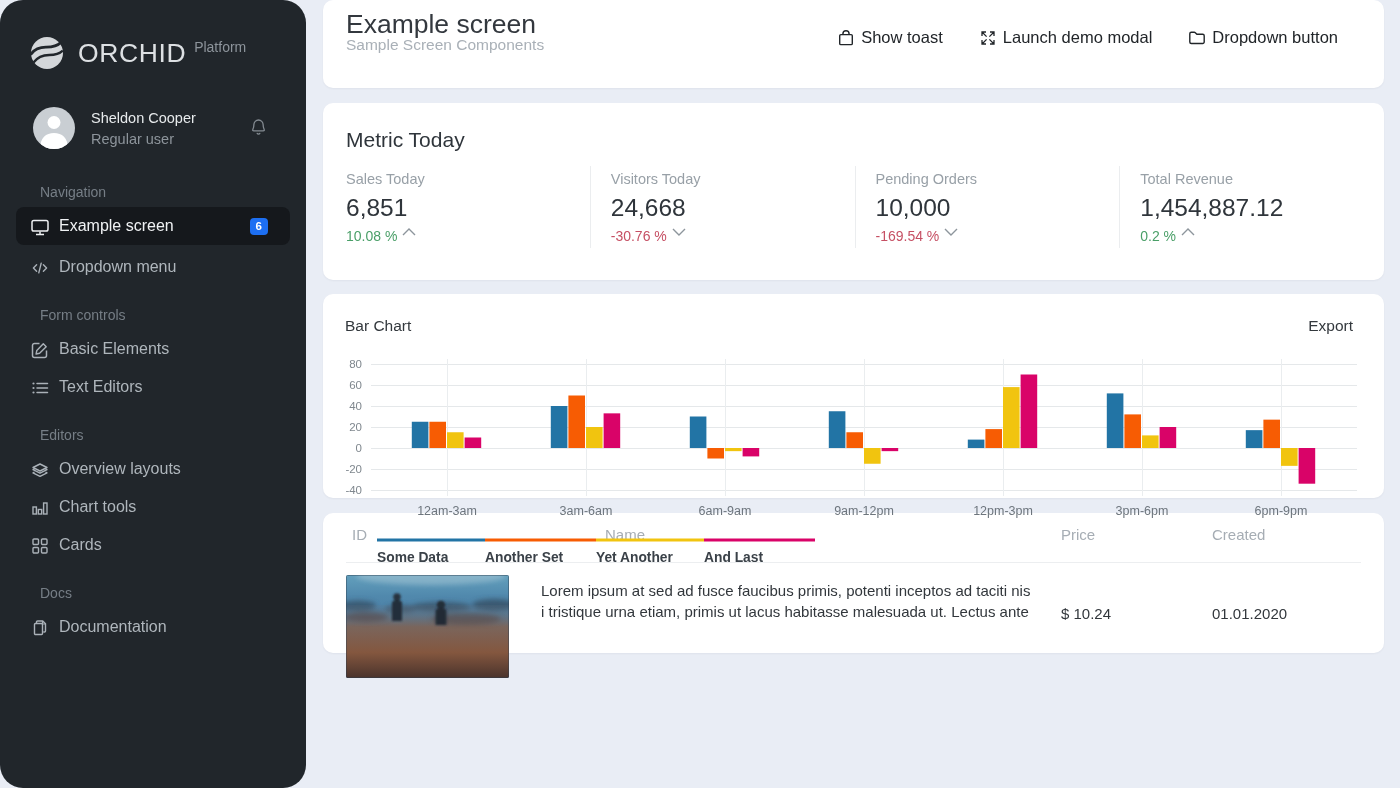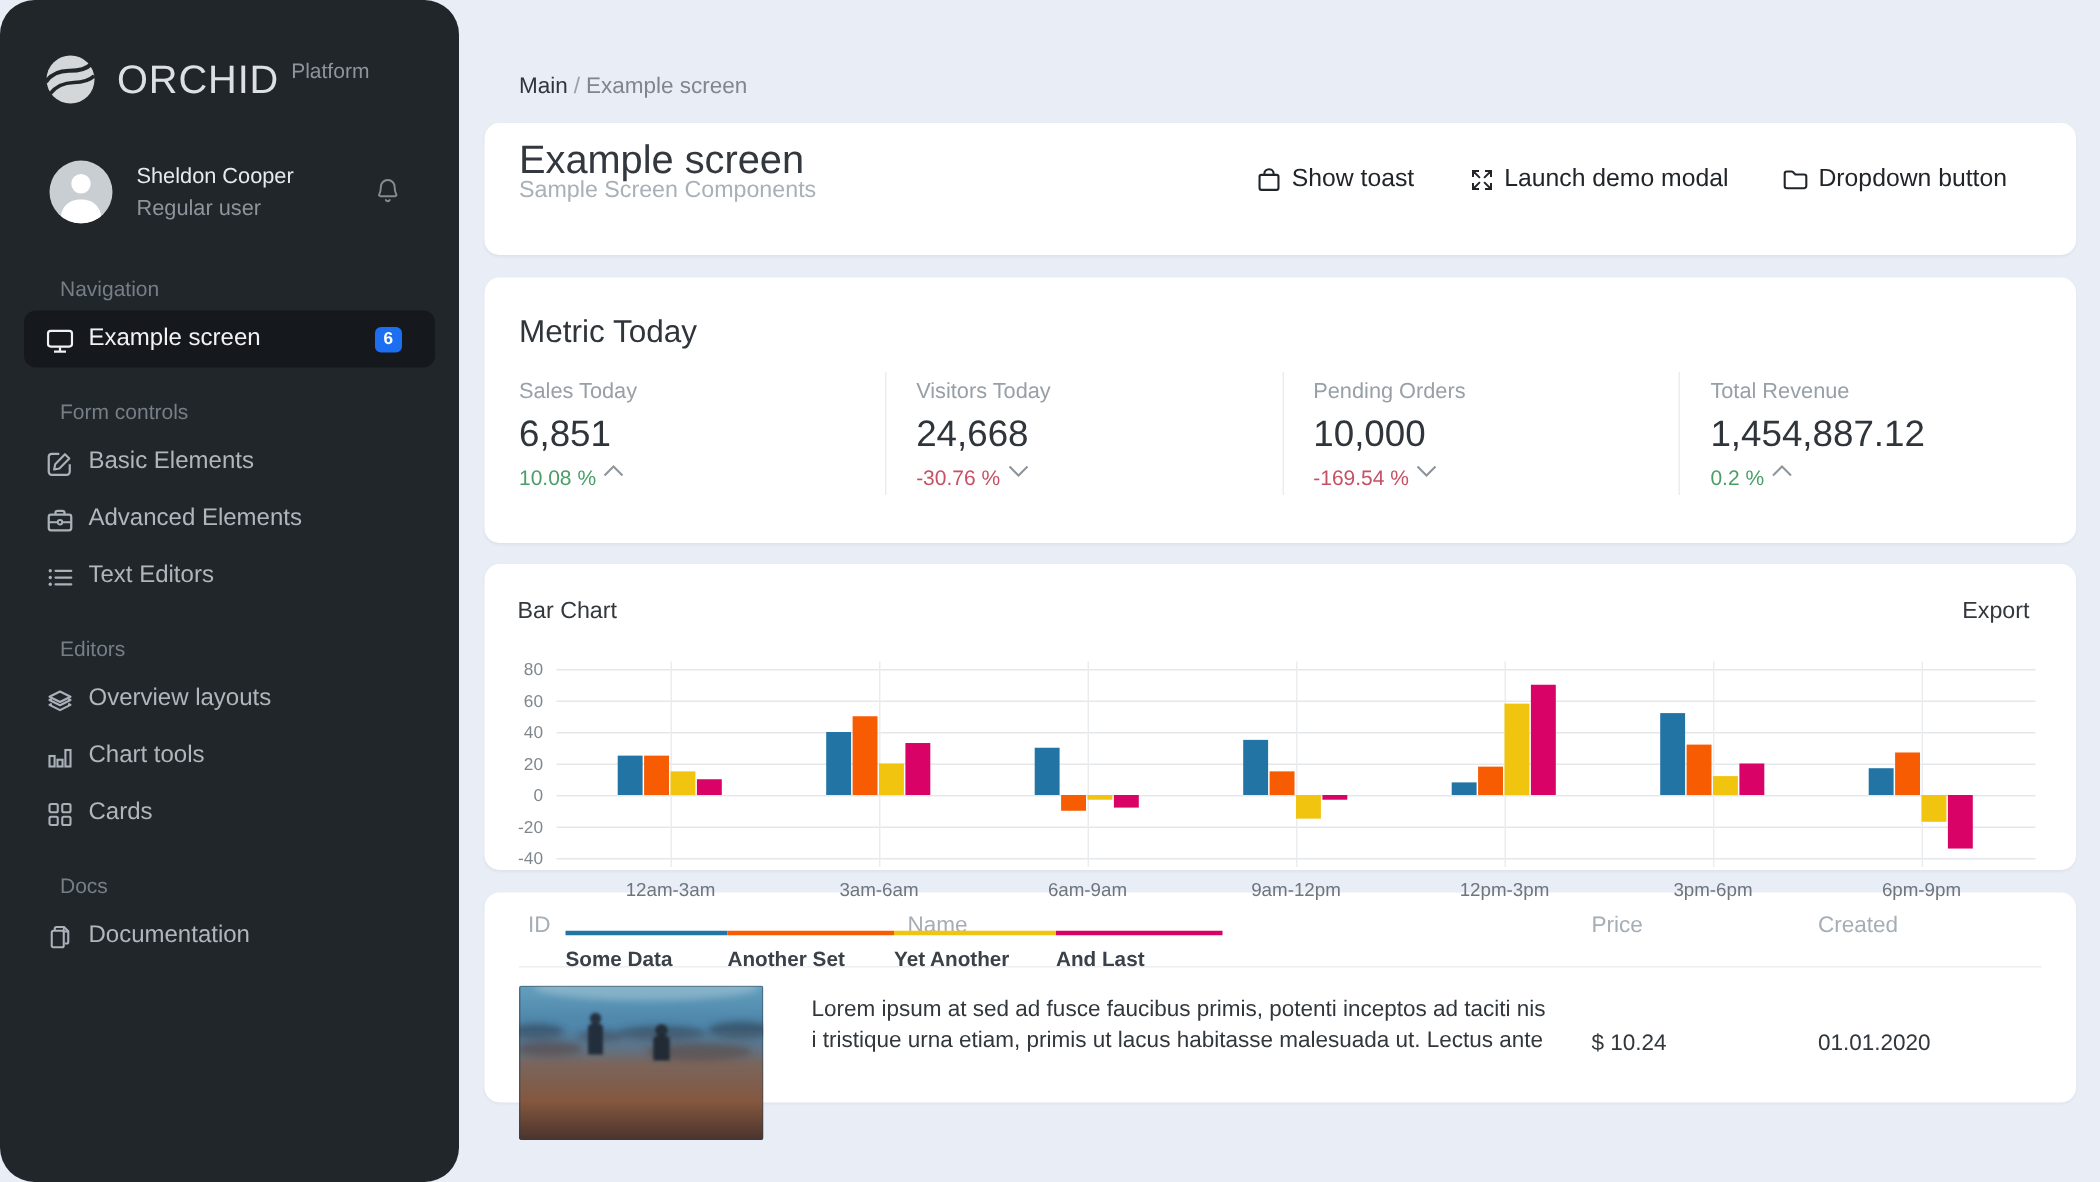--- a/index.html
+++ b/index.html
@@ -96,37 +96,34 @@
   </div>
   <div class="nav">
     <div class="sec">
       <div class="sec-label">Navigation</div>
       <div class="item active"><span class="ic">
             <svg width="18" height="18" viewBox="0 0 18 18" fill="none">
               <rect x="1" y="2.5" width="16" height="10.5" rx="1.8" stroke="#eef0f2" stroke-width="1.5"></rect>
               <path d="M9 13.5v2.8 M5 16.4h8" stroke="#eef0f2" stroke-width="1.5"></path>
             </svg>
           </span>Example screen<span class="badge">6</span></div>
+      <div class="item"><span class="ic">
+            <svg width="18" height="18" viewBox="0 0 18 18" fill="none">
+              <path d="M5.6 5.8 2.4 9l3.2 3.2 M12.4 5.8 15.6 9l-3.2 3.2 M10.2 4.2 7.8 13.8" stroke="#aab1b8" stroke-width="1.4" stroke-linecap="round" stroke-linejoin="round"></path>
+            </svg>
+          </span>Dropdown menu</div>
     </div>
     <div class="sec">
       <div class="sec-label">Form controls</div>
       <div class="item"><span class="ic">
             <svg width="18" height="18" viewBox="0 0 18 18" fill="none">
               <path d="M15.5 9.5v5a2 2 0 0 1-2 2h-10a2 2 0 0 1-2-2v-10a2 2 0 0 1 2-2h5" stroke="#aab1b8" stroke-width="1.5"></path>
               <path d="M12.3 2.8l2.9 2.9-6.6 6.6-3.5 .7 .7-3.5z" stroke="#aab1b8" stroke-width="1.4" stroke-linejoin="round"></path>
             </svg>
           </span>Basic Elements</div>
-      <div class="item"><span class="ic">
-            <svg width="18" height="18" viewBox="0 0 18 18" fill="none">
-              <rect x="1.5" y="5" width="15" height="10.5" rx="1.5" stroke="#aab1b8" stroke-width="1.5"></rect>
-              <path d="M6 5V3.8A1.3 1.3 0 0 1 7.3 2.5h3.4A1.3 1.3 0 0 1 12 3.8V5" stroke="#aab1b8" stroke-width="1.5"></path>
-              <path d="M1.5 10.2h6 M10.5 10.2h6" stroke="#aab1b8" stroke-width="1.4"></path>
-              <circle cx="9" cy="10.2" r="1.5" stroke="#aab1b8" stroke-width="1.3"></circle>
-            </svg>
-          </span>Advanced Elements</div>
       <div class="item"><span class="ic">
             <svg width="18" height="18" viewBox="0 0 18 18" fill="none">
               <path d="M6 4.5h10.5 M6 9h10.5 M6 13.5h10.5" stroke="#aab1b8" stroke-width="1.5" stroke-linecap="round"></path>
               <circle cx="2.5" cy="4.5" r="1.1" fill="#aab1b8"></circle>
               <circle cx="2.5" cy="9" r="1.1" fill="#aab1b8"></circle>
               <circle cx="2.5" cy="13.5" r="1.1" fill="#aab1b8"></circle>
             </svg>
           </span>Text Editors</div>
     </div>
     <div class="sec">
@@ -160,21 +157,20 @@
               <path d="M5.5 4.5V3a1 1 0 0 1 1-1h5.2L14.5 4.8V12a1 1 0 0 1-1 1h-1.2" stroke="#aab1b8" stroke-width="1.4"></path>
               <path d="M11.5 2v3h3" stroke="#aab1b8" stroke-width="1.2"></path>
               <rect x="3.5" y="4.5" width="8" height="11" rx="1" stroke="#aab1b8" stroke-width="1.4"></rect>
             </svg>
           </span>Documentation</div>
     </div>
   </div>
 </div>
 
 <div class="main">
-  <div class="crumbs"><span class="c1">Main</span><span class="sep">/</span><span class="c2">Example screen</span></div>
   <div class="card hdr-card">
     <div>
         <div class="hdr-title">Example screen</div>
         <div class="hdr-sub">Sample Screen Components</div>
       </div>
     <div class="hdr-actions">
       <div class="btn"><svg width="18" height="18" viewBox="0 0 18 18" fill="none">
             <path d="M5.9 5.6V4.9a3.1 3.1 0 0 1 6.2 0v0.7" stroke="#212529" stroke-width="1.4"></path>
             <rect x="2.7" y="5.6" width="12.6" height="10" rx="1.2" stroke="#212529" stroke-width="1.4"></rect>
           </svg>Show toast</div>

